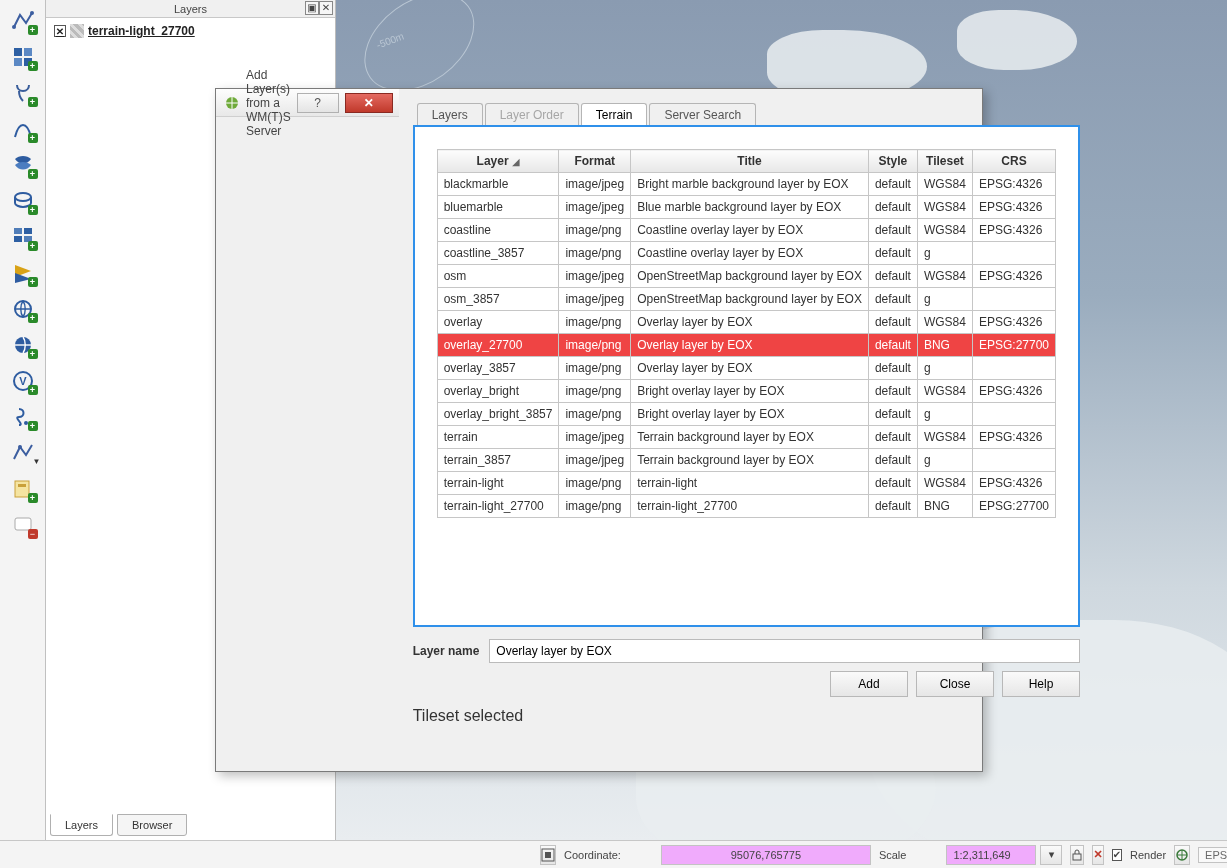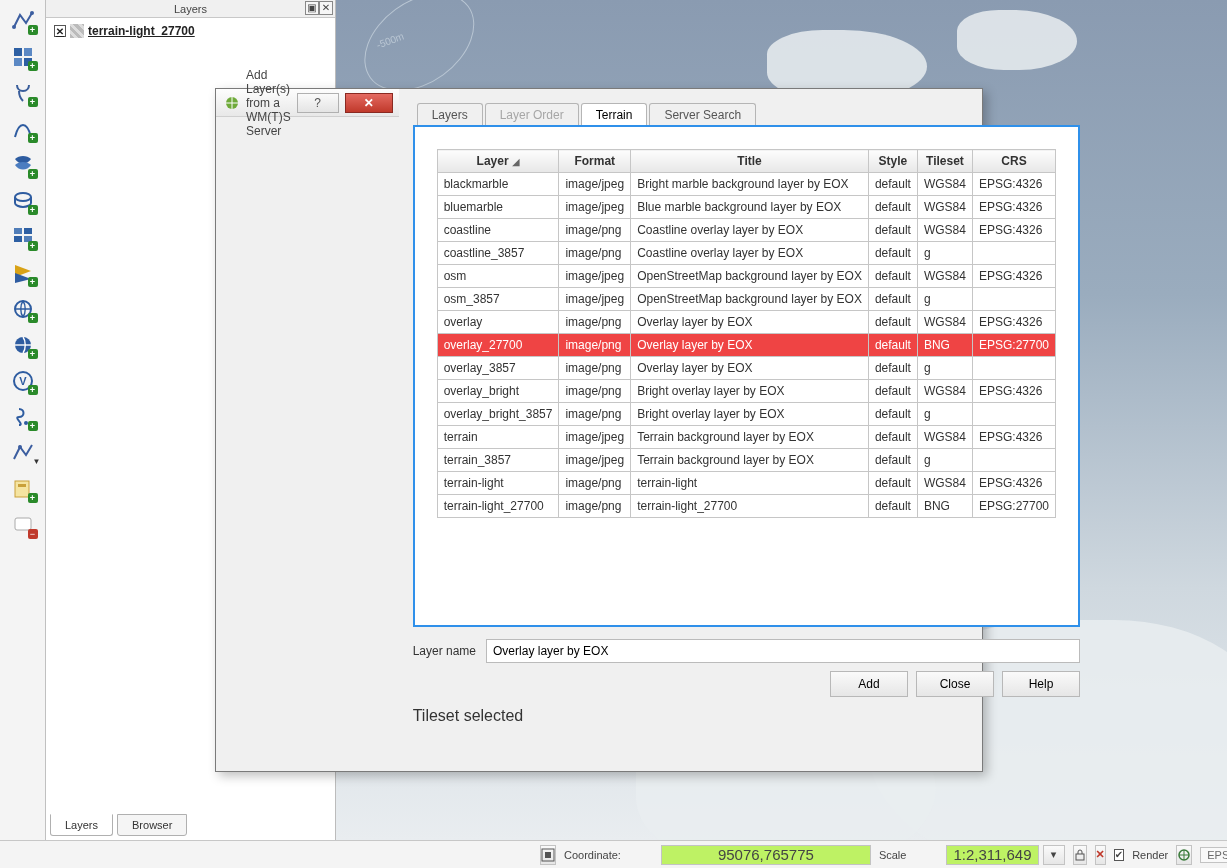--- a/index.html
+++ b/index.html
@@ -173,21 +173,21 @@
     font-weight:bold; text-align:center;
     position:relative;
   }
   th .sort-ind { font-size:9px; color:#666; margin-left:4px; }
   tr.selrow td { background:#ef4444; color:#fff; }
 
   .layer-name-row {
     display:flex; align-items:center; gap:10px;
     margin:12px 0 8px 0;
   }
-  .layer-name-row label { font-size:12px; }
+  .layer-name-row label { font-size:12px;font-weight:bold; }
   .layer-name-row input {
     flex:1; height:24px; padding:2px 6px;
     border:1px solid #bbb; background:#fff; font-size:12px;
   }
 
   .dlg-btnrow {
     display:flex; gap:8px; justify-content:flex-end;
     margin-bottom:6px;
   }
   .std-btn {
@@ -202,23 +202,23 @@
   .statusbar {
     position:absolute; left:0; right:0; bottom:0;
     height:28px; background:#f4f4f4;
     border-top:1px solid #c7c7c7;
     display:flex; align-items:center;
     padding:0 0 0 540px;
     gap:8px; font-size:11px; color:#444;
   }
   .sb-group { display:flex; align-items:center; gap:4px; }
   .sb-inset {
-    border:1px solid #c3c3c3; background:#bef264; height:20px;
+    border:1px solid #c3c3c3; background:#f0abfc; height:20px;
     padding:0 6px; display:flex; align-items:center;
-    font-size:15px;
+    font-size:11px;
     margin-left:32px;
   }
   .sb-inset.wide { min-width:210px; justify-content:center; }
   .sb-inset.scale { min-width:90px; }
   .sb-btn {
     width:22px; height:20px; border:1px solid #c3c3c3;
     background:linear-gradient(#fafafa,#e6e6e6);
     display:flex; align-items:center; justify-content:center;
   }
   .sb-label { color:#444; }

